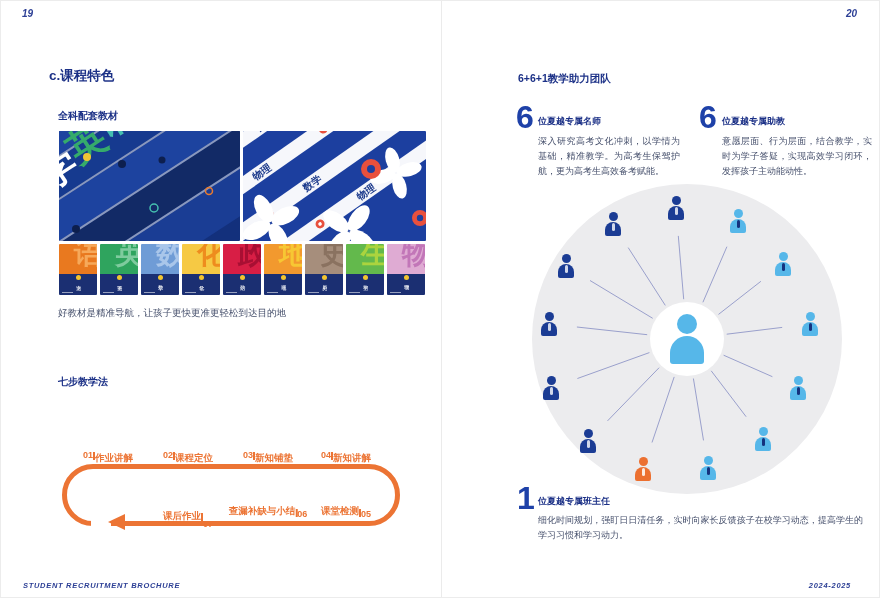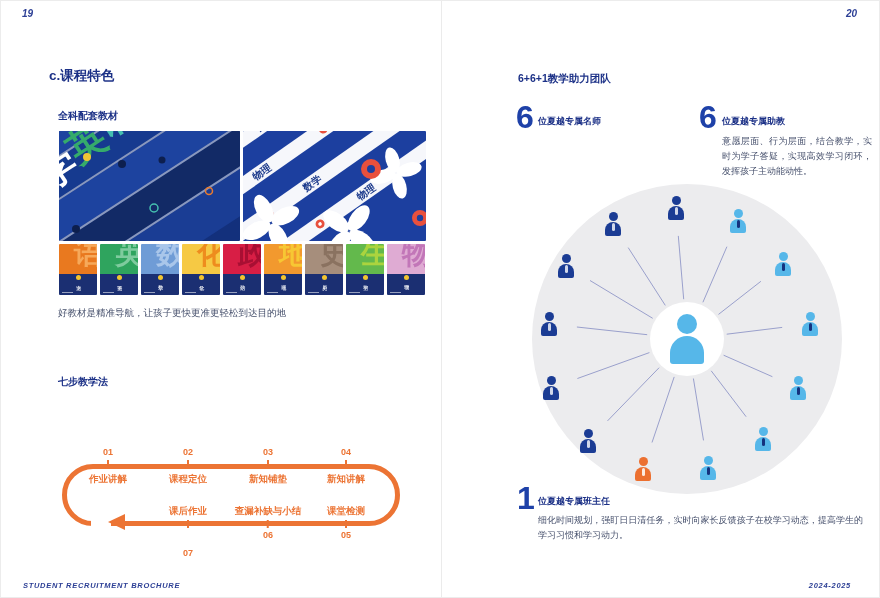--- a/index.html
+++ b/index.html
@@ -35,21 +35,21 @@
   .cv5 .cover-top{background:#f2992e}.cv5 .cover-char{color:#f7c733}
   .cv6 .cover-top{background:#a68e7c}.cv6 .cover-char{color:#8a7260}
   .cv7 .cover-top{background:#63b94c}.cv7 .cover-char{color:#abd43e}
   .cv8 .cover-top{background:#dfabd3}.cv8 .cover-char{color:#c276b8}
 
   
   .flow { position:absolute; left:57px; top:446px; width:352px; height:96px; }
   .flow-capsule { position:absolute; left:4px; top:17px; width:338px; height:62px; border:5px solid #ec7434; border-radius:34px; }
   .flow-mask { position:absolute; left:33px; top:73px; width:20px; height:7px; background:#fff; }
   .flow-arrow { position:absolute; left:50px; top:67px; width:0; height:0; border-top:8.5px solid transparent; border-bottom:8.5px solid transparent; border-right:17px solid #ec7434; }
-  .fcol { position:absolute; transform:translateX(-50%); display:flex; flex-direction:column; align-items:center; }
+  .fcol { position:absolute; transform:translateX(-50%); display:flex; flex-direction:row; align-items:center; }
   .fcol-t { top:0; }
   .fcol-b { top:58px; }
   .fnum { font-size:9px; font-weight:700; color:#ec7434; height:13px; }
   .ftick { width:2px; height:8px; background:#ec7434; }
   .fcol-t .flabel { margin-top:5px; }
   .fcol-b .flabel { margin-bottom:2px; }
   .flabel { font-size:9.5px; font-weight:700; color:#ec7434; white-space:nowrap;text-align:center; }
 
   
   .team-num { position:absolute; font-size:32px; font-weight:800; color:#1e41a8; line-height:1; }
@@ -270,41 +270,42 @@
         <span class="flabel">新知铺垫</span>
       </div>
     <div class="fcol fcol-t" style="left:288px">
         <span class="fnum">04</span>
         <span class="ftick"></span>
         <span class="flabel">新知讲解</span>
       </div>
     <div class="fcol fcol-b" style="left:130px">
         <span class="flabel">课后作业</span>
         <span class="ftick"></span>
-        <span class="fnum" style="height:auto;margin-top:20px">07</span>
+        <span class="fnum" style="height:auto;margin-top:14px">07</span>
       </div>
     <div class="fcol fcol-b" style="left:210px">
         <span class="flabel">查漏补缺与小结</span>
         <span class="ftick"></span>
         <span class="fnum" style="height:auto;margin-top:2px">06</span>
       </div>
     <div class="fcol fcol-b" style="left:288px">
         <span class="flabel">课堂检测</span>
         <span class="ftick"></span>
         <span class="fnum" style="height:auto;margin-top:2px">05</span>
       </div>
   </div>
 
   <div class="footer" style="left:22px">STUDENT RECRUITMENT BROCHURE</div>
 
   <div class="pageno" style="right:22px;top:7px">20</div>
   <div class="sub-head" style="left:517px;top:71px;font-size:10.5px">6+6+1教学助力团队</div>
 
   <div class="team-num" style="left:515px;top:100px">6</div>
   <div class="team-title" style="left:537px;top:114px">位夏越专属名师</div>
+  <div class="team-desc" style="left:537px;top:133px;width:142px">深入研究高考文化冲刺，以学情为基础，精准教学。为高考生保驾护航，更为高考生高效备考赋能。</div>
 
   <div class="team-num" style="left:698px;top:100px">6</div>
   <div class="team-title" style="left:721px;top:114px">位夏越专属助教</div>
   <div class="team-desc" style="left:721px;top:133px;width:150px">意愿层面、行为层面，结合教学，实时为学子答疑，实现高效学习闭环，发挥孩子主动能动性。</div>
 
   <div class="diagram">
     <div class="diagram-bg"></div>
     <svg width="316" height="312" viewBox="0 0 316 312">
       <g stroke="#9aa0cc" stroke-width="1">
         <line x1="154.7" y1="116.2" x2="149.3" y2="52.9"></line>

